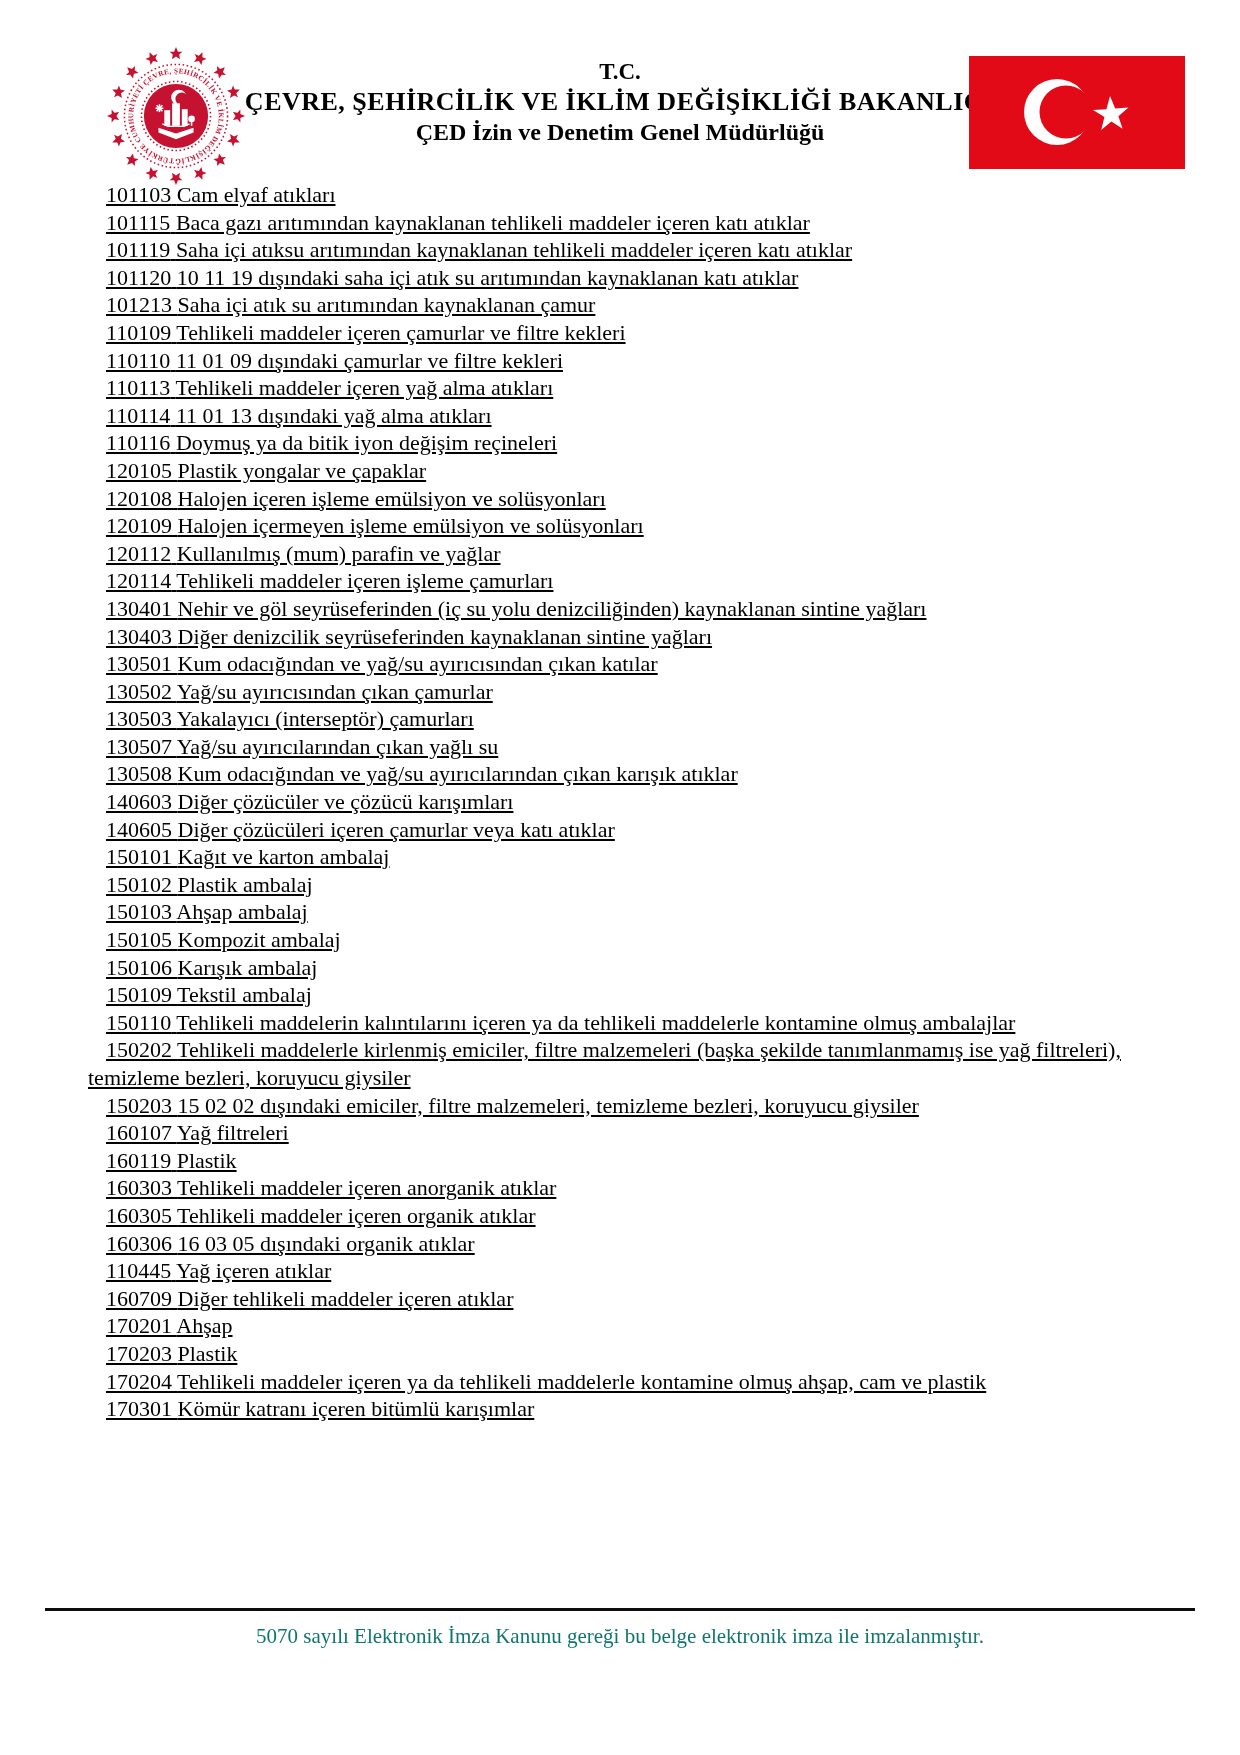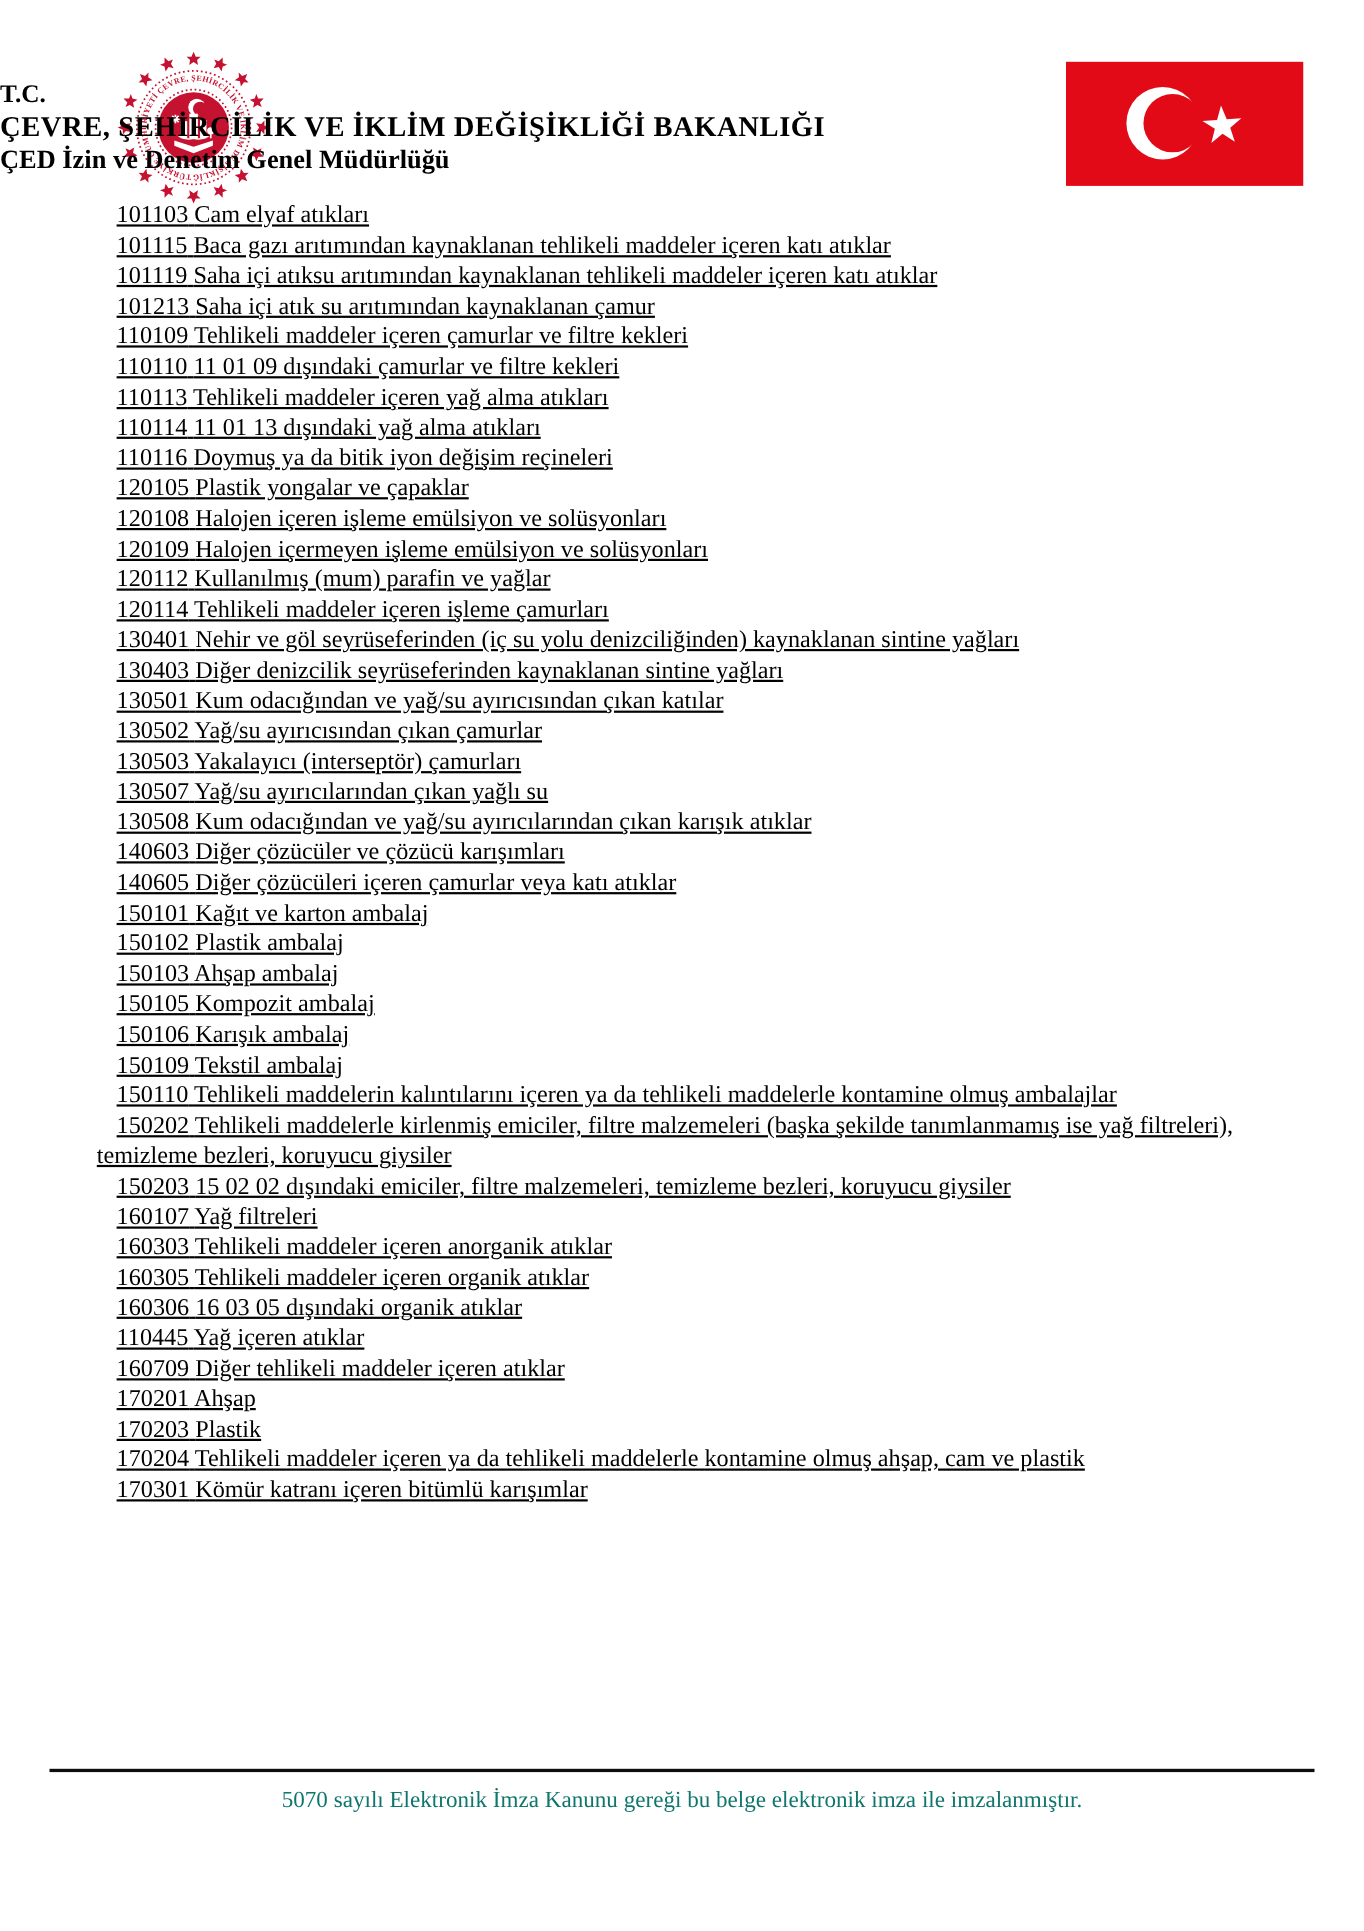--- a/index.html
+++ b/index.html
@@ -1,21 +1,21 @@
 <!DOCTYPE html>
 <html lang="tr"><head>
 <meta charset="utf-8">
 <style>
   html,body{margin:0;padding:0;background:#ffffff;}
   body{width:1240px;height:1755px;position:relative;font-family:"Liberation Serif","DejaVu Serif",serif;color:#000;}
   .page{position:absolute;inset:0;background:#fff;overflow:hidden;}
 
   
   .hdr-logo{position:absolute;left:103px;top:43px;width:146px;height:146px;}
-  .hdr-titles{position:absolute;left:0;right:0;top:72px;text-align:left;}
+  .hdr-titles{position:absolute;left:0;right:0;top:58px;text-align:center;}
   .hdr-tc{font-size:23px;font-weight:bold;line-height:28px;}
   .hdr-ministry{font-size:26px;font-weight:bold;line-height:31px;letter-spacing:.5px;}
   .hdr-dept{font-size:24px;font-weight:bold;line-height:31px;}
   .hdr-flag{position:absolute;left:969px;top:56px;width:216px;height:113px;}
 
   
   .list{position:absolute;left:88px;top:181px;width:1040px;font-size:22px;line-height:27.6px;}
   .row{text-indent:18px;text-decoration:underline;}
 
   
@@ -94,20 +94,21 @@
     <rect x="0" y="0" width="216" height="113" fill="#e30a17"></rect>
     <circle cx="88" cy="56" r="33" fill="#ffffff"></circle>
     <circle cx="97" cy="56" r="26.5" fill="#e30a17"></circle>
     <path d="M141,40 L146.2,52.4 L159.5,51.6 L149.4,60.2 L153.6,72.8 L142.4,65.6 L132.2,74.1 L135.4,61.1 L124.1,54.1 L137.4,53.2 Z" fill="#ffffff"></path>
   </svg>
 
   <main class="list">
       <div class="row"><span>101103</span> <span>Cam elyaf atıkları</span></div>
       <div class="row"><span>101115</span> <span>Baca gazı arıtımından kaynaklanan tehlikeli maddeler içeren katı atıklar</span></div>
       <div class="row"><span>101119</span> <span>Saha içi atıksu arıtımından kaynaklanan tehlikeli maddeler içeren katı atıklar</span></div>
+      <div class="row"><span>101120</span> <span>10 11 19 dışındaki saha içi atık su arıtımından kaynaklanan katı atıklar</span></div>
       <div class="row"><span>101213</span> <span>Saha içi atık su arıtımından kaynaklanan çamur</span></div>
       <div class="row"><span>110109</span> <span>Tehlikeli maddeler içeren çamurlar ve filtre kekleri</span></div>
       <div class="row"><span>110110</span> <span>11 01 09 dışındaki çamurlar ve filtre kekleri</span></div>
       <div class="row"><span>110113</span> <span>Tehlikeli maddeler içeren yağ alma atıkları</span></div>
       <div class="row"><span>110114</span> <span>11 01 13 dışındaki yağ alma atıkları</span></div>
       <div class="row"><span>110116</span> <span>Doymuş ya da bitik iyon değişim reçineleri</span></div>
       <div class="row"><span>120105</span> <span>Plastik yongalar ve çapaklar</span></div>
       <div class="row"><span>120108</span> <span>Halojen içeren işleme emülsiyon ve solüsyonları</span></div>
       <div class="row"><span>120109</span> <span>Halojen içermeyen işleme emülsiyon ve solüsyonları</span></div>
       <div class="row"><span>120112</span> <span>Kullanılmış (mum) parafin ve yağlar</span></div>
@@ -124,20 +125,21 @@
       <div class="row"><span>150101</span> <span>Kağıt ve karton ambalaj</span></div>
       <div class="row"><span>150102</span> <span>Plastik ambalaj</span></div>
       <div class="row"><span>150103</span> <span>Ahşap ambalaj</span></div>
       <div class="row"><span>150105</span> <span>Kompozit ambalaj</span></div>
       <div class="row"><span>150106</span> <span>Karışık ambalaj</span></div>
       <div class="row"><span>150109</span> <span>Tekstil ambalaj</span></div>
       <div class="row"><span>150110</span> <span>Tehlikeli maddelerin kalıntılarını içeren ya da tehlikeli maddelerle kontamine olmuş ambalajlar</span></div>
       <div class="row"><span>150202</span> <span>Tehlikeli maddelerle kirlenmiş emiciler, filtre malzemeleri (başka şekilde tanımlanmamış ise yağ filtreleri), temizleme bezleri, koruyucu giysiler</span></div>
       <div class="row"><span>150203</span> <span>15 02 02 dışındaki emiciler, filtre malzemeleri, temizleme bezleri, koruyucu giysiler</span></div>
       <div class="row"><span>160107</span> <span>Yağ filtreleri</span></div>
+      <div class="row"><span>160119</span> <span>Plastik</span></div>
       <div class="row"><span>160303</span> <span>Tehlikeli maddeler içeren anorganik atıklar</span></div>
       <div class="row"><span>160305</span> <span>Tehlikeli maddeler içeren organik atıklar</span></div>
       <div class="row"><span>160306</span> <span>16 03 05 dışındaki organik atıklar</span></div>
       <div class="row"><span>110445</span> <span>Yağ içeren atıklar</span></div>
       <div class="row"><span>160709</span> <span>Diğer tehlikeli maddeler içeren atıklar</span></div>
       <div class="row"><span>170201</span> <span>Ahşap</span></div>
       <div class="row"><span>170203</span> <span>Plastik</span></div>
       <div class="row"><span>170204</span> <span>Tehlikeli maddeler içeren ya da tehlikeli maddelerle kontamine olmuş ahşap, cam ve plastik</span></div>
       <div class="row"><span>170301</span> <span>Kömür katranı içeren bitümlü karışımlar</span></div>
     </main>

